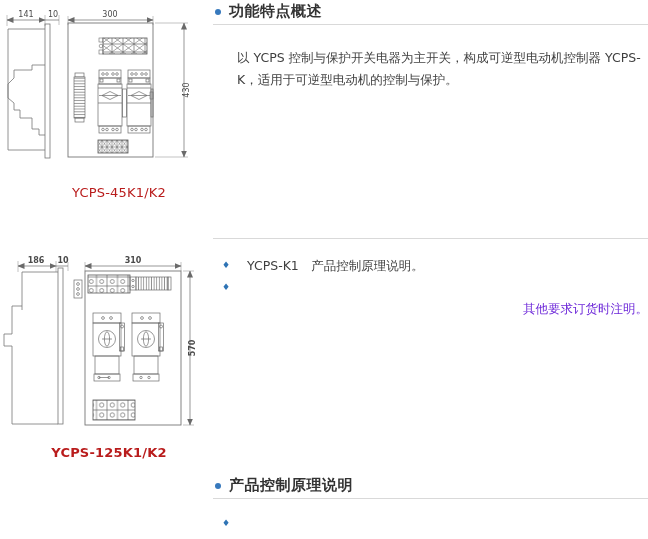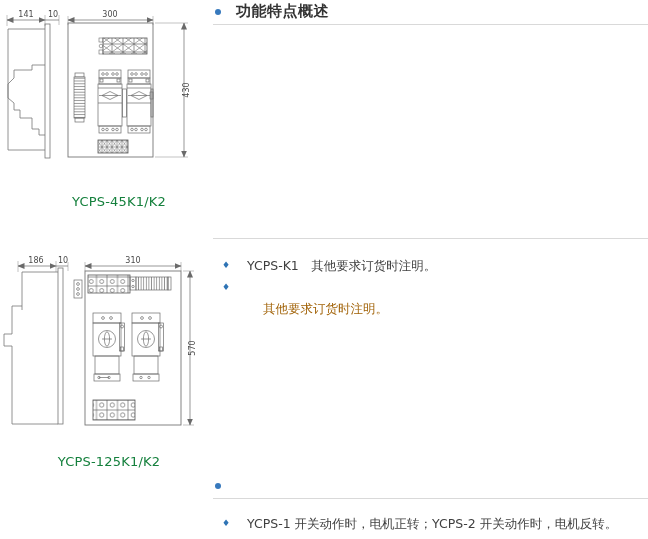--- a/index.html
+++ b/index.html
@@ -4,32 +4,32 @@
 <style>
   html,body{margin:0;padding:0;}
   body{
     width:648px;height:539px;position:relative;overflow:hidden;
     background:#ffffff;
     font-family:"DejaVu Sans","Liberation Sans",sans-serif;
     color:#3f3f3f;
   }
   figure{margin:0;position:absolute;}
   .d1{left:2px;top:4px;width:202px;}
-  .d2{left:2px;top:250px;width:208px;}
+  .d2{left:2px;top:250px;width:208px;font-weight:bold;}
   figcaption{
-    font-size:13px;color:#15803d;text-align:center;margin-top:18px;
+    font-size:13px;color:#b91c1c;text-align:center;margin-top:9px;
     letter-spacing:0.2px;
   }
   .d1 figcaption{padding-left:32px;}
   .d2 figcaption{padding-left:6px;}
   .sec{position:absolute;left:213px;width:435px;}
   .s1{top:2px;}
   .s2{top:234px;}
   .s3{top:476px;}
-  .sec-header{display:flex;align-items:center;height:18px;gap:7px;}
+  .sec-header{display:flex;align-items:center;height:18px;}
   .dot{
     width:6px;height:6px;border-radius:50%;
     background:#3779bd;margin:1px 8px 0 2px;flex:0 0 auto;
   }
   .sec-title{
     font-size:15px;font-weight:600;color:#333333;margin:0;
     letter-spacing:0.5px;white-space:nowrap;
   }
   .divider{border-top:1px solid #d9d9d9;margin-top:4px;}
   .body-text{
@@ -40,21 +40,21 @@
   ul.cfg li{
     display:flex;align-items:flex-start;
     font-size:12.5px;line-height:21px;color:#3f3f3f;
   }
   ul.cfg li + li{margin-top:1px;}
   .dbul{
     color:#2f74b5;font-size:9px;line-height:21px;
     width:10px;flex:0 0 auto;margin:0 16px 0 8px;text-align:center;
   }
   .note{
-    margin:0 0 0 50px;font-size:12.5px;line-height:21px;color:#a16207;
+    margin:0 0 0 40px;font-size:12.5px;line-height:21px;color:#6d28d9;text-align:right;
   }
   svg text{font-family:"DejaVu Sans","Liberation Sans",sans-serif;}
   .dimtxt{font-size:8px;fill:#4a4a4a;}
 </style>
 </head>
 <body>
 
 <figure class="d1">
   <svg width="202" height="168" viewBox="0 0 202 168">
     <defs>
@@ -257,40 +257,41 @@
   </svg>
   <figcaption>YCPS-125K1/K2</figcaption>
 </figure>
 
 <section class="sec s1">
   <div class="sec-header">
     <span class="dot"></span>
     <h2 class="sec-title">功能特点概述</h2>
   </div>
   <div class="divider"></div>
+  <p class="body-text">以 YCPS 控制与保护开关电器为主开关，构成可逆型电动机控制器 YCPS-K，适用于可逆型电动机的控制与保护。</p>
 </section>
 
 <section class="sec s2">
   <div class="divider"></div>
   <ul class="cfg">
     <li>
       <span class="dbul">♦</span>
-      <span>YCPS-K1　其他要求订货时注明。</span>
+      <span>YCPS-K1　产品控制原理说明。</span>
     </li>
     <li>
       <span class="dbul">♦</span>
     </li>
   </ul>
   <p class="note">其他要求订货时注明。</p>
 </section>
 
 <section class="sec s3">
   <div class="sec-header">
     <span class="dot"></span>
+    <h2 class="sec-title">产品控制原理说明</h2>
   </div>
   <div class="divider"></div>
   <ul class="cfg" style="margin-top:14px;">
     <li>
       <span class="dbul">♦</span>
-      <span>YCPS-1 开关动作时，电机正转；YCPS-2 开关动作时，电机反转。</span>
     </li>
   </ul>
 </section>
 
 </body></html>

